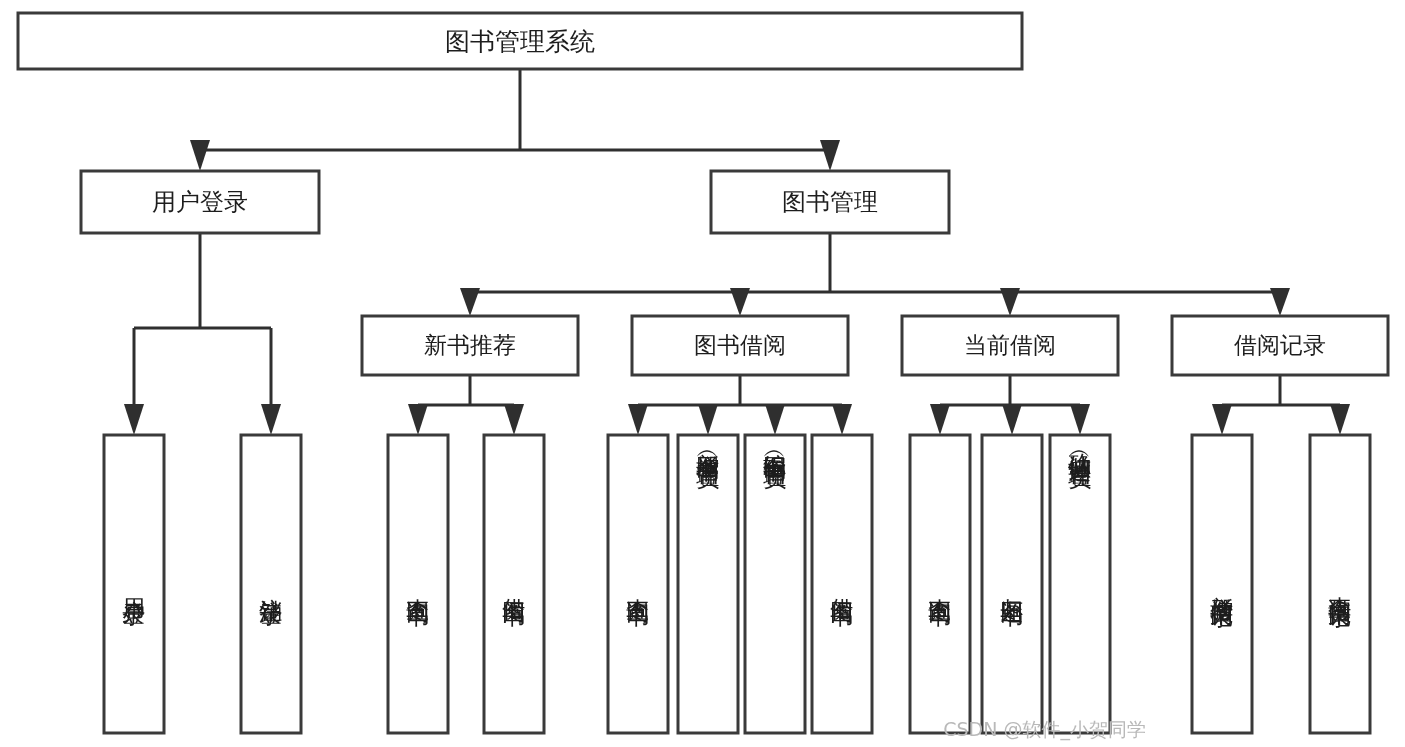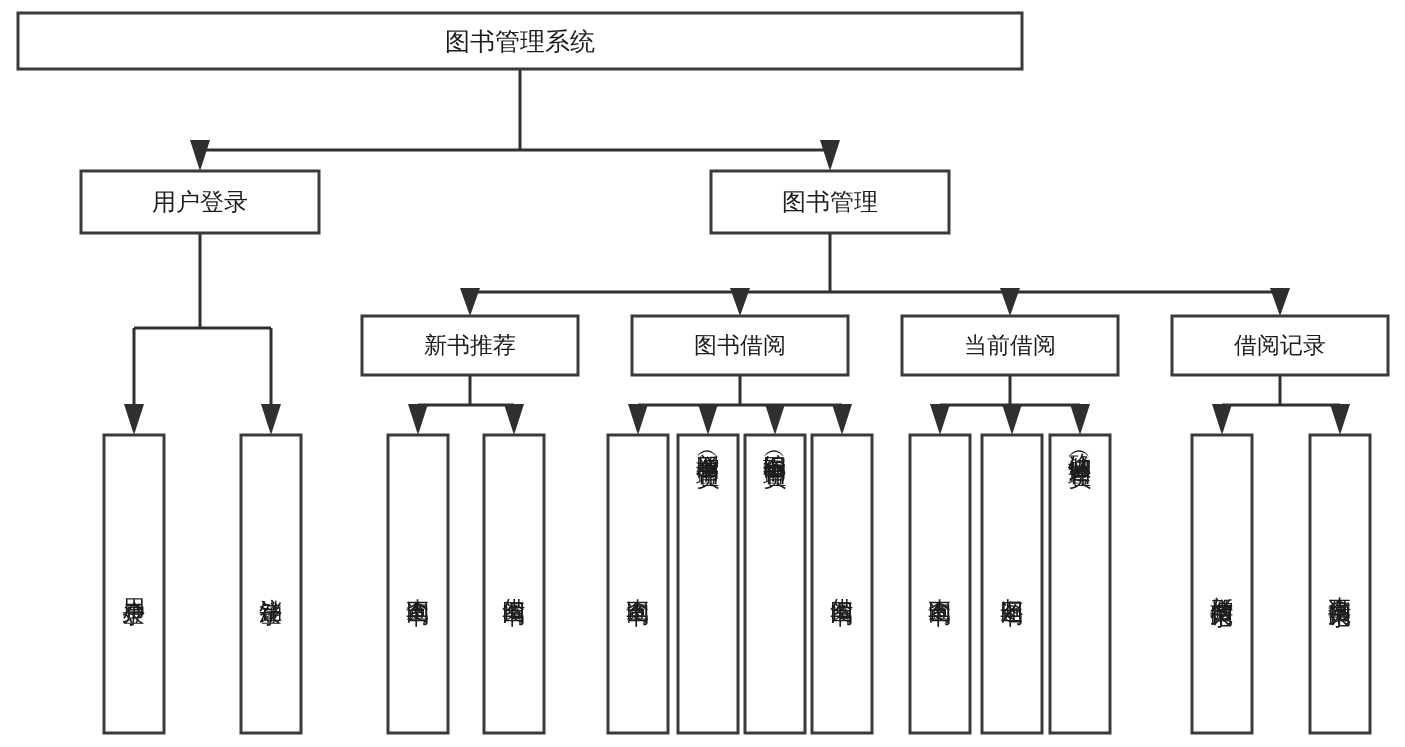--- a/index.html
+++ b/index.html
@@ -248,14 +248,15 @@
   </div>
 
   <div class="leaf-label-box" style="left:1192px; top:435px; width:60px; height:298px;">
     <span class="leaf-label-text">新增借阅记录</span>
   </div>
 
   <div class="leaf-label-box" style="left:1310px; top:435px; width:60px; height:298px;">
     <span class="leaf-label-text">查询借阅记录</span>
   </div>
 
+  <div id="watermark">CSDN @软件_小贺同学</div>
 
 </div>
 
 </body></html>

